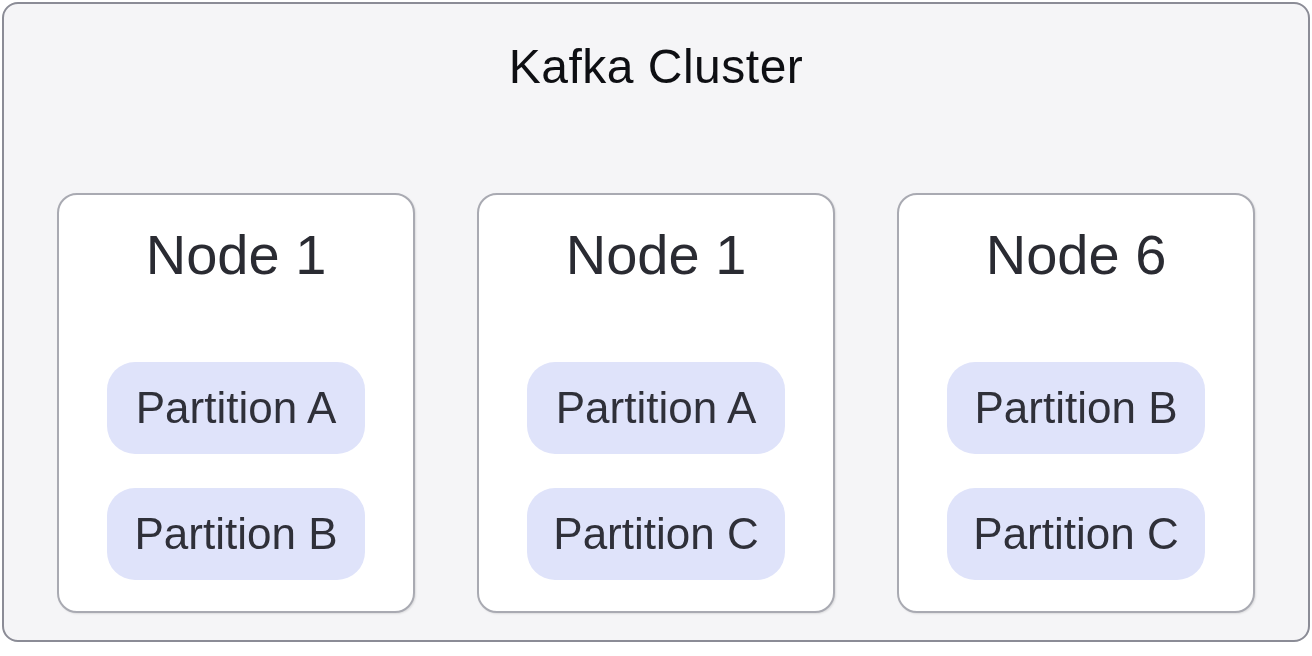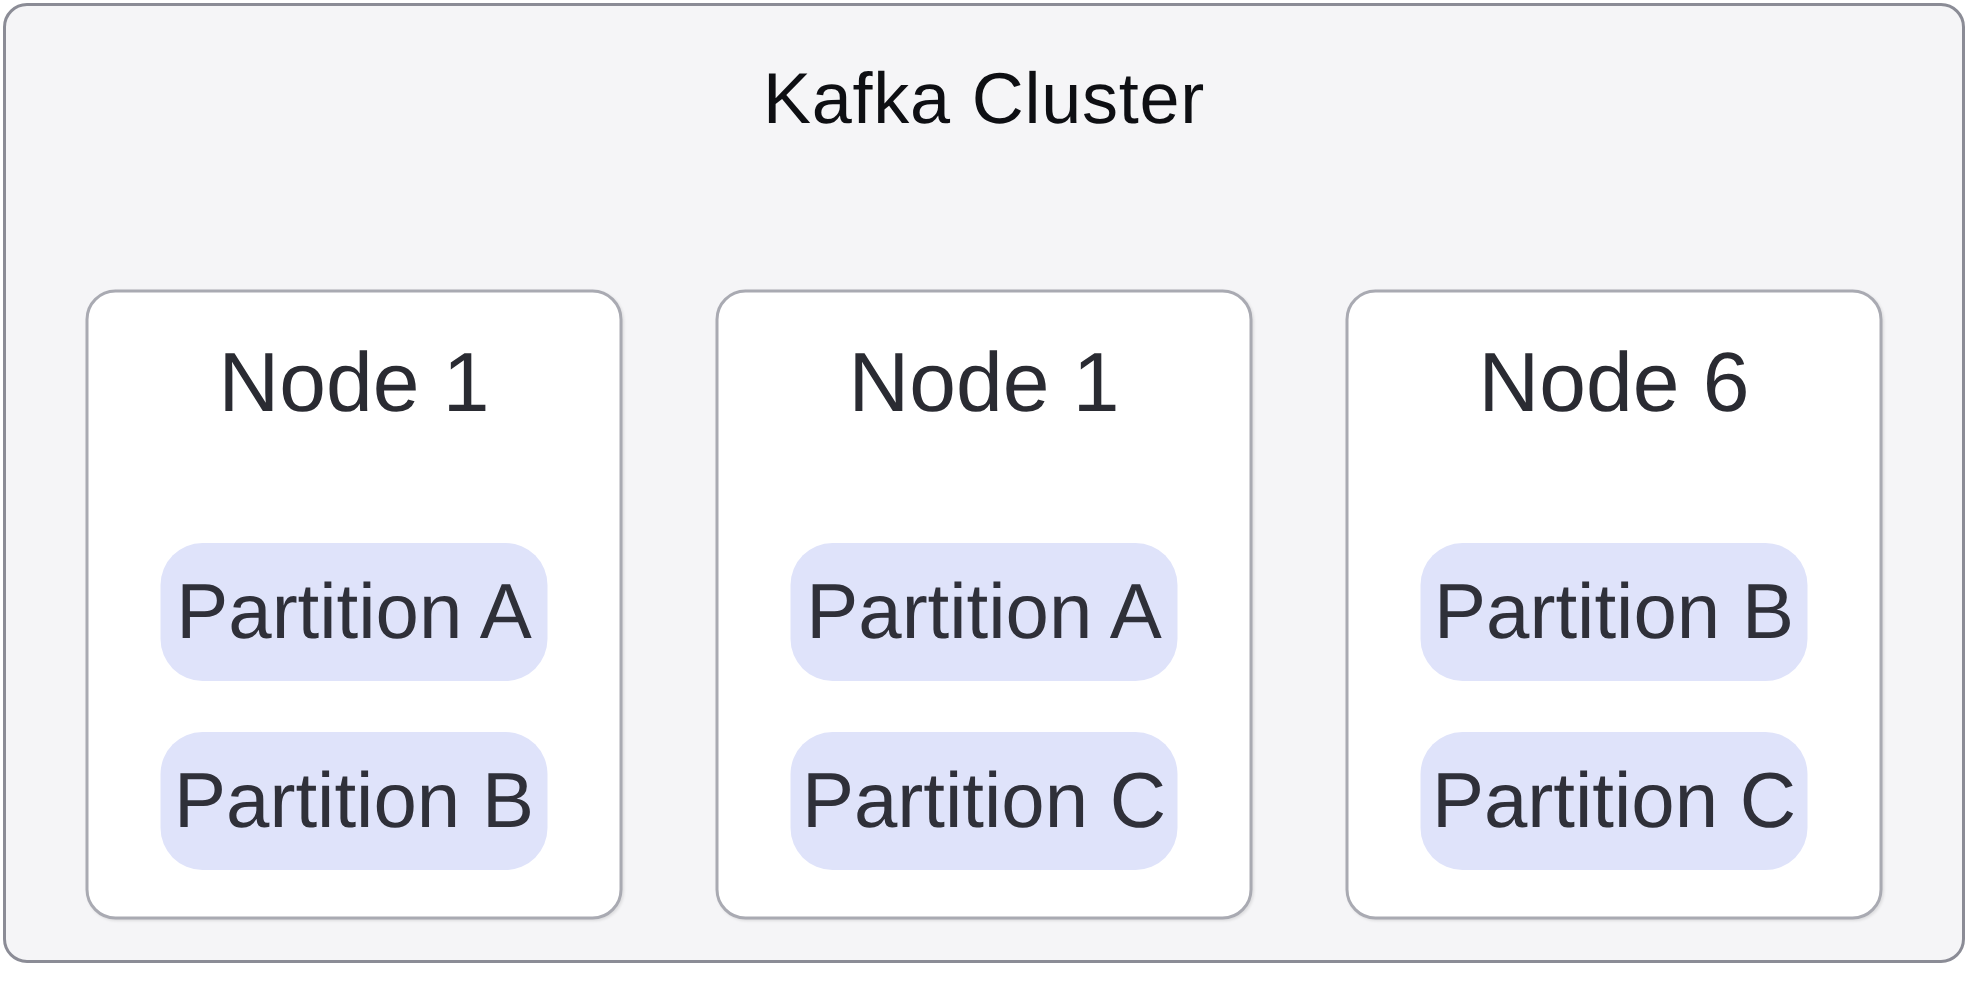--- a/index.html
+++ b/index.html
@@ -61,21 +61,21 @@
     margin-top: 74px;
   }
   .partition-pill {
     width: 258px;
     height: 92px;
     border-radius: 28px;
     background: var(--partition-background, #dfe3fa);
     display: flex;
     align-items: center;
     justify-content: center;
-    font-size: 52px;
+    font-size: 44px;
     color: var(--partition-text, #2f3039);
     white-space: nowrap;
   }
 </style>
 </head>
 <body>
 
 <div class="cluster">
   <div class="cluster-title">Kafka Cluster</div>
   <div class="nodes-row">

